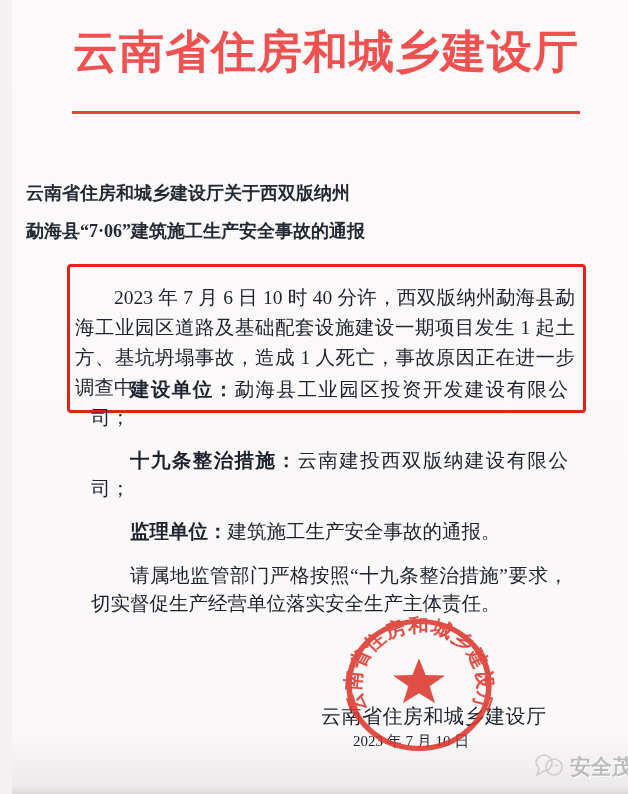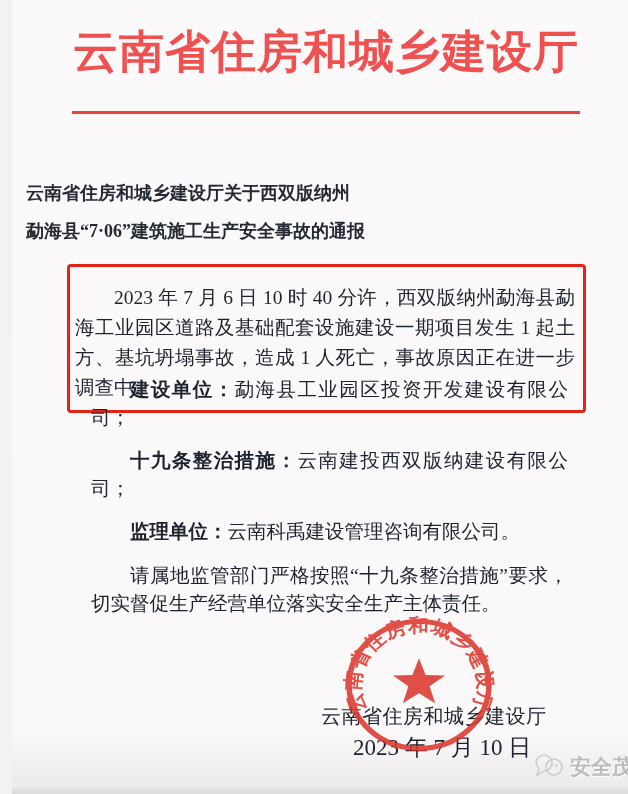--- a/index.html
+++ b/index.html
@@ -49,21 +49,21 @@
     text-align:justify;
   }
   .body-text p{margin:16px;text-indent:2em;}
   .body-text .lbl{font-weight:700;}
   .signature-org{
     position:absolute;left:309px;top:703px;
     font-size:20px;color:#1d232e;white-space:nowrap;letter-spacing:0.5px;
   }
   .signature-date{
     position:absolute;left:341px;top:732px;
-    font-size:23px;color:#1d232e;white-space:nowrap;
+    font-size:15px;color:#1d232e;white-space:nowrap;
   }
   .seal{
     position:absolute;left:331px;top:616px;width:152px;height:138px;
     opacity:0.87;
   }
   .watermark{
     position:absolute;left:521px;top:753px;
     display:flex;gap:5px;
   }
   .watermark .wm-text{
@@ -87,21 +87,21 @@
     <div>勐海县“7·06”建筑施工生产安全事故的通报</div>
   </div>
 
   <div class="highlight-box">
     <p>2023 年 7 月 6 日 10 时 40 分许，西双版纳州勐海县勐海工业园区道路及基础配套设施建设一期项目发生 1 起土方、基坑坍塌事故，造成 1 人死亡，事故原因正在进一步调查中。</p>
   </div>
 
   <div class="body-text">
     <p><span class="lbl">建设单位：</span><span>勐海县工业园区投资开发建设有限公司；</span></p>
     <p><span class="lbl">十九条整治措施：</span><span>云南建投西双版纳建设有限公司；</span></p>
-    <p><span class="lbl">监理单位：</span><span>云南科禹建设管理咨询有限公司。</span></p>
+    <p><span class="lbl">监理单位：</span><span>建筑施工生产安全事故的通报。</span></p>
     <p>请属地监管部门严格按照“十九条整治措施”要求，切实督促生产经营单位落实安全生产主体责任。</p>
   </div>
 
   <div class="signature-org">云南省住房和城乡建设厅</div>
   <div class="signature-date">2023 年 7 月 10 日</div>
 
   <svg class="seal" viewBox="0 0 150 150" preserveAspectRatio="none" xmlns="http://www.w3.org/2000/svg">
     <defs>
       <path id="sealArc" d="M 21.6,97.7 A 58,58 0 1 1 128.4,97.7" fill="none"></path>
     </defs>

